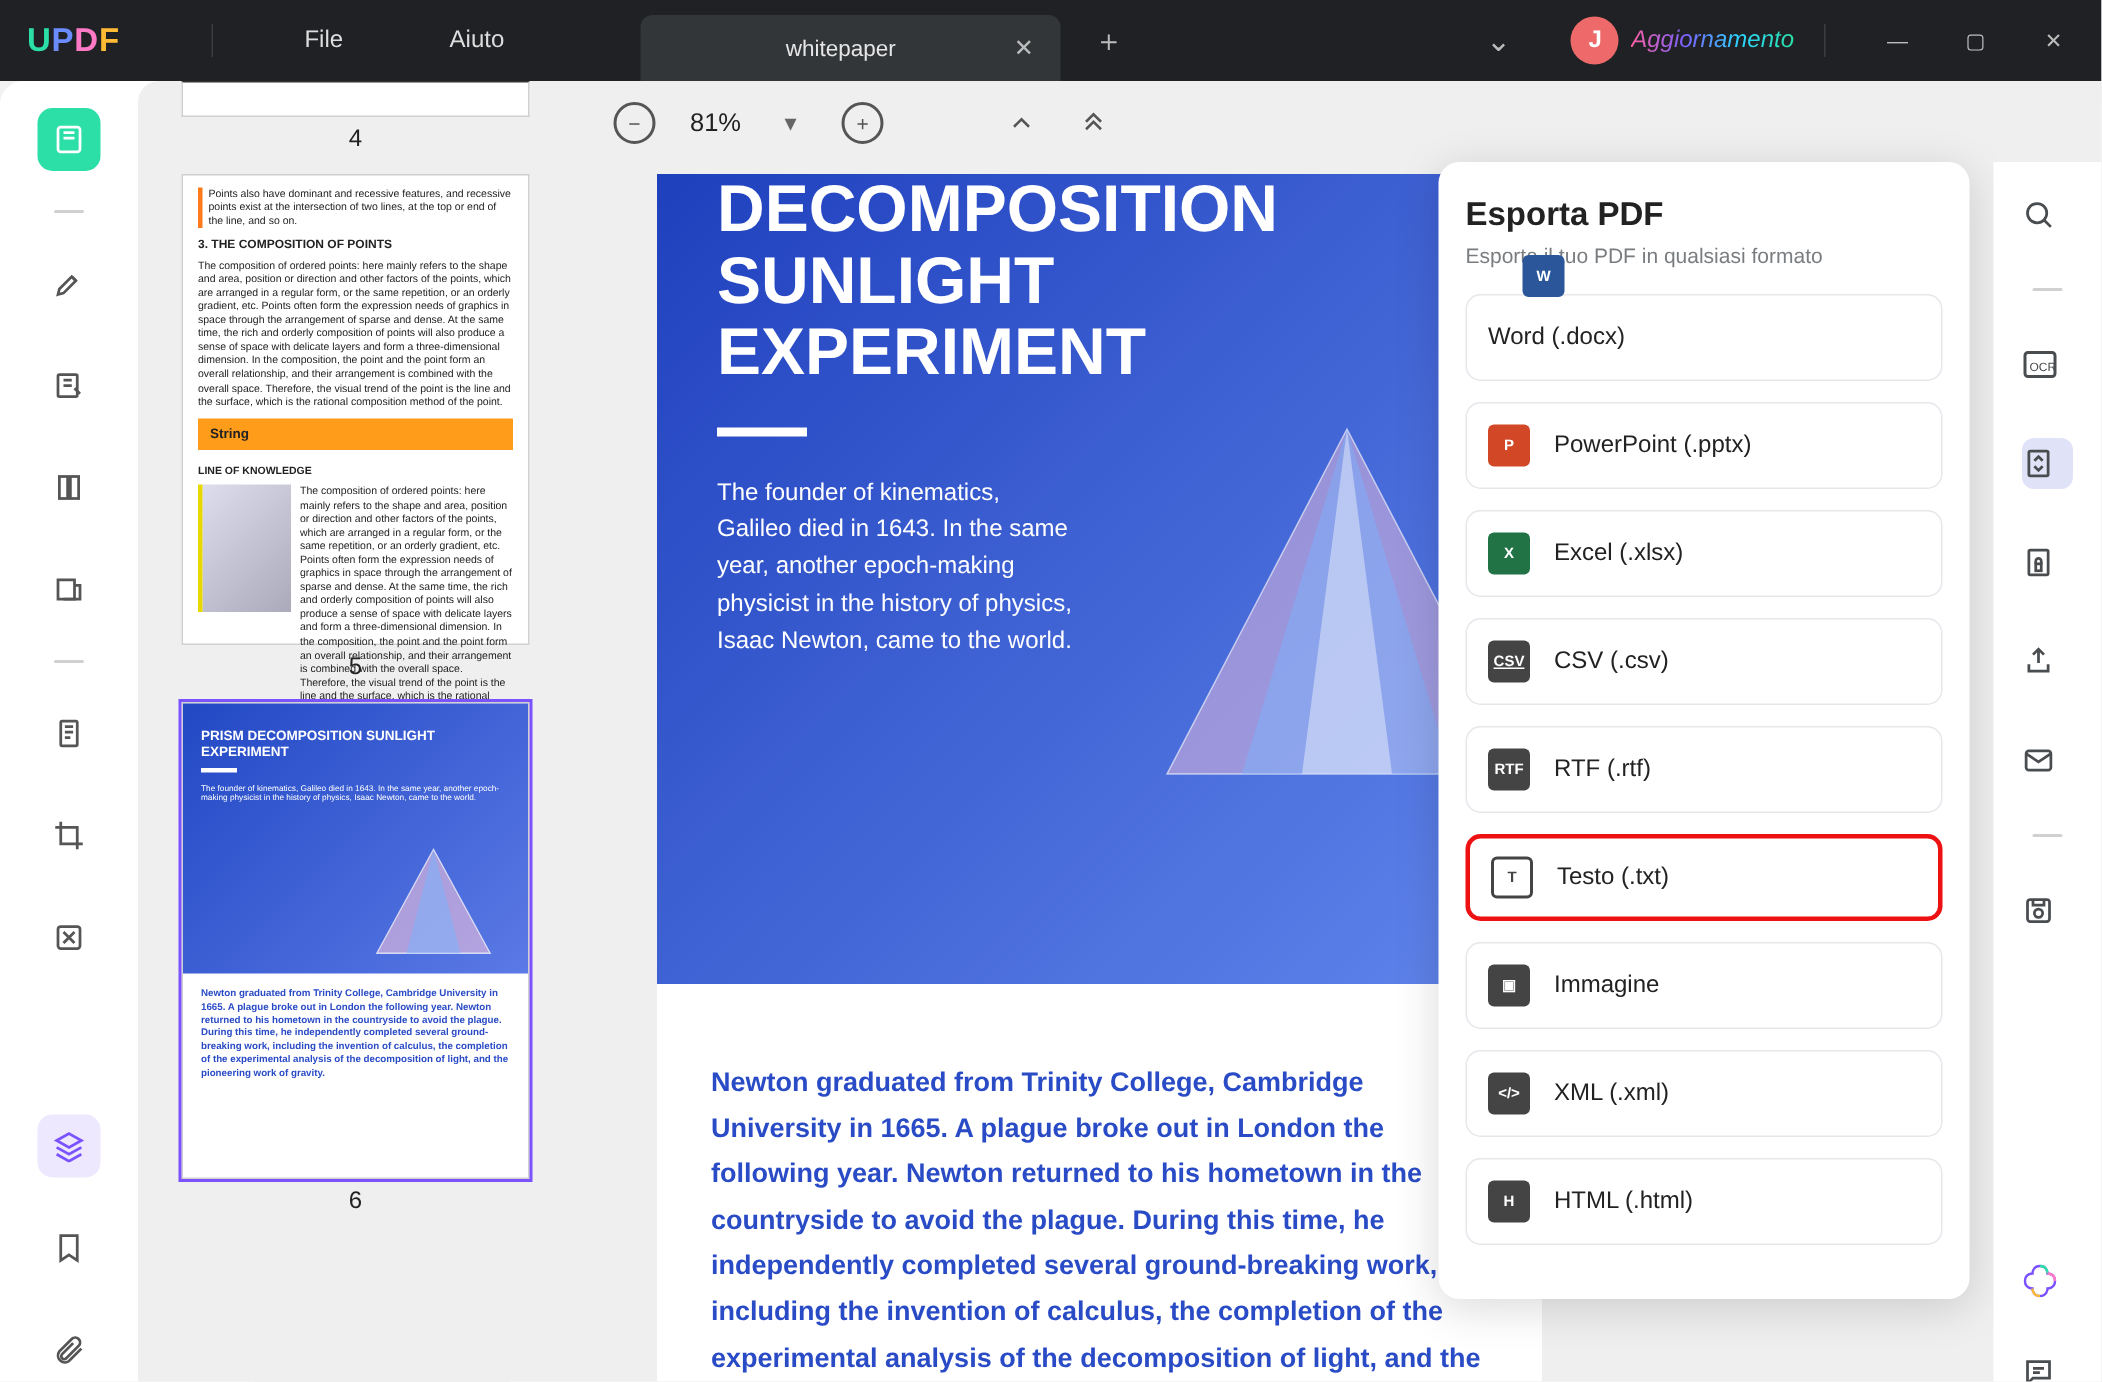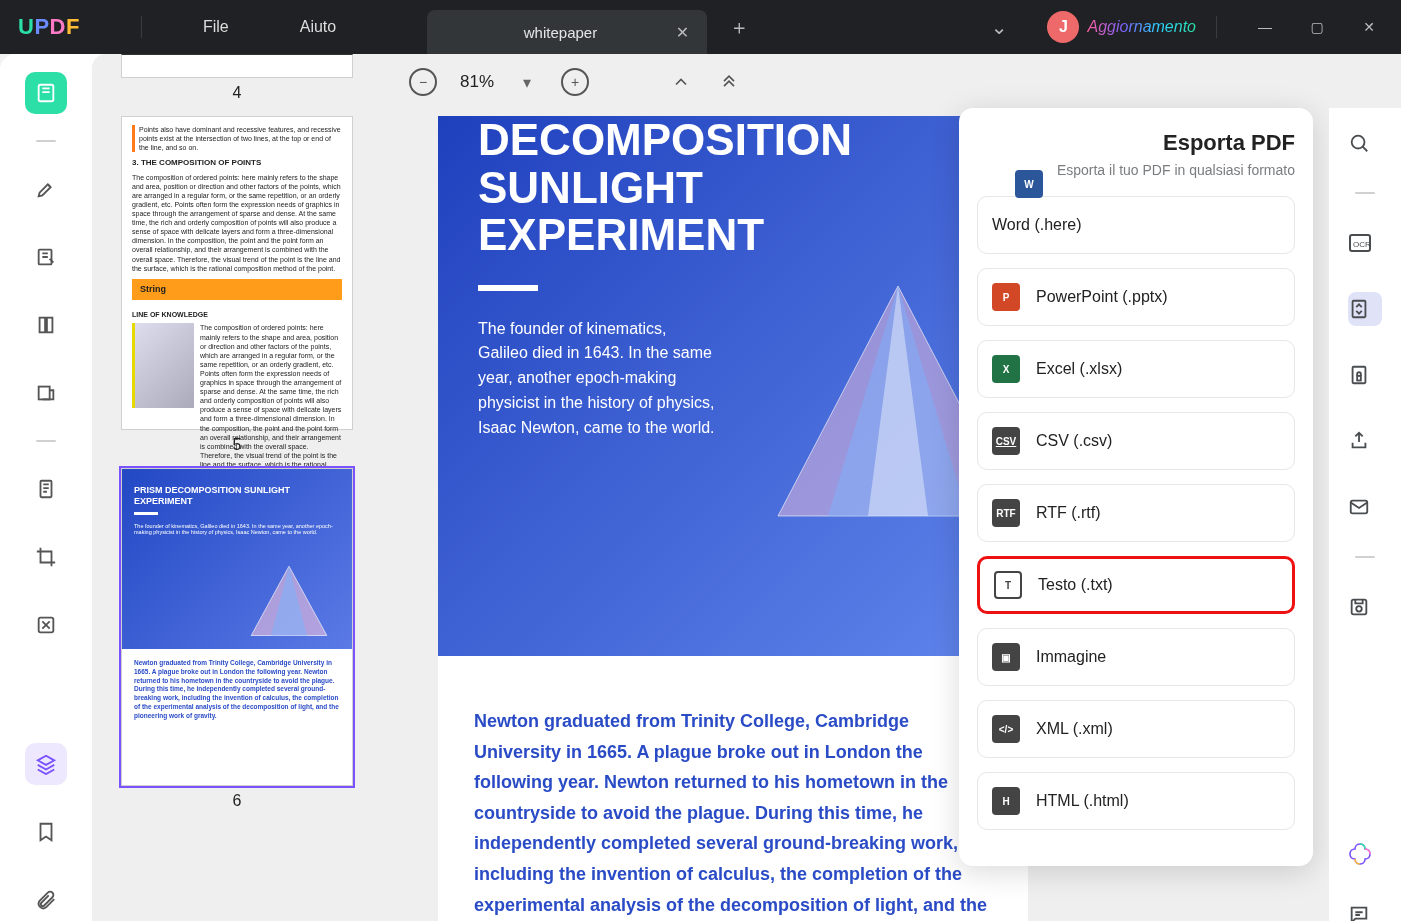--- a/index.html
+++ b/index.html
@@ -70,21 +70,21 @@
   .zoomarr{color:#666;}
   .doc{position:absolute;left:56px;right:0;top:62px;bottom:0;overflow:hidden;}
   .page{width:590px;margin-left:0;background:#fff;}
   .page .hero{height:540px;background:linear-gradient(135deg,#1f40bd,#6186ec);color:#fff;padding:0 40px;position:relative;}
   .hero h1{font-size:44px;font-weight:800;line-height:1.08;margin:0;padding-top:0;}
   .hero .ln{width:60px;height:6px;background:#fff;margin:26px 0;}
   .hero p{font-size:16px;line-height:1.55;max-width:240px;margin:0;}
   .hero .prismArea{position:absolute;right:0;top:150px;width:260px;height:300px;}
   .page .body{padding:50px 36px;color:#2a4bc6;font-size:18px;font-weight:600;line-height:1.7;}
   
-  .export{position:absolute;top:54px;right:88px;width:354px;height:758px;background:#fff;border-radius:14px;box-shadow:0 6px 30px rgba(0,0,0,0.15);padding:22px 18px;text-align:right;}
+  .export{position:absolute;top:54px;right:88px;width:354px;height:758px;background:#fff;border-radius:14px;box-shadow:0 6px 30px rgba(0,0,0,0.15);padding:22px 18px;}
   .export h2{margin:0 0 6px;font-size:22px;}
   .export .sub{color:#7a7d80;font-size:14px;margin-bottom:18px;}
   .opt{display:flex;align-items:center;gap:16px;height:58px;border:1px solid #e5e7eb;border-radius:10px;padding:0 14px;margin-bottom:14px;cursor:pointer;}
   .opt.hl{border:3px solid #e11;}
   .opt .ic{width:28px;height:28px;border-radius:4px;display:flex;align-items:center;justify-content:center;font-size:10px;font-weight:700;color:#fff;}
   .ic.doc{background:#2b579a;} .ic.ppt{background:#d24726;} .ic.xls{background:#217346;}
   .ic.csv{background:#444;text-decoration:underline;} .ic.rtf{background:#444;} .ic.txt{background:#444;color:#444;border:2px solid #444;background:#fff}
   .ic.img{background:#444;} .ic.xml{background:#444;} .ic.html{background:#444;}
   .opt .lbl{font-size:16px;}
   
@@ -266,21 +266,21 @@
         <div class="body">Newton graduated from Trinity College, Cambridge University in 1665. A plague broke out in London the following year. Newton returned to his hometown in the countryside to avoid the plague. During this time, he independently completed several ground-breaking work, including the invention of calculus, the completion of the experimental analysis of the decomposition of light, and the pioneering work of gravity.</div>
       </div>
     </div>
   </div>
 
   <div class="export">
     <h2>Esporta PDF</h2>
     <div class="sub">Esporta il tuo PDF in qualsiasi formato</div>
     <div class="opt">
         <span class="ic doc">W</span>
-        <span class="lbl">Word (.here)</span>
+        <span class="lbl">Word (.docx)</span>
       </div>
     <div class="opt">
         <span class="ic ppt">P</span>
         <span class="lbl">PowerPoint (.pptx)</span>
       </div>
     <div class="opt">
         <span class="ic xls">X</span>
         <span class="lbl">Excel (.xlsx)</span>
       </div>
     <div class="opt">

